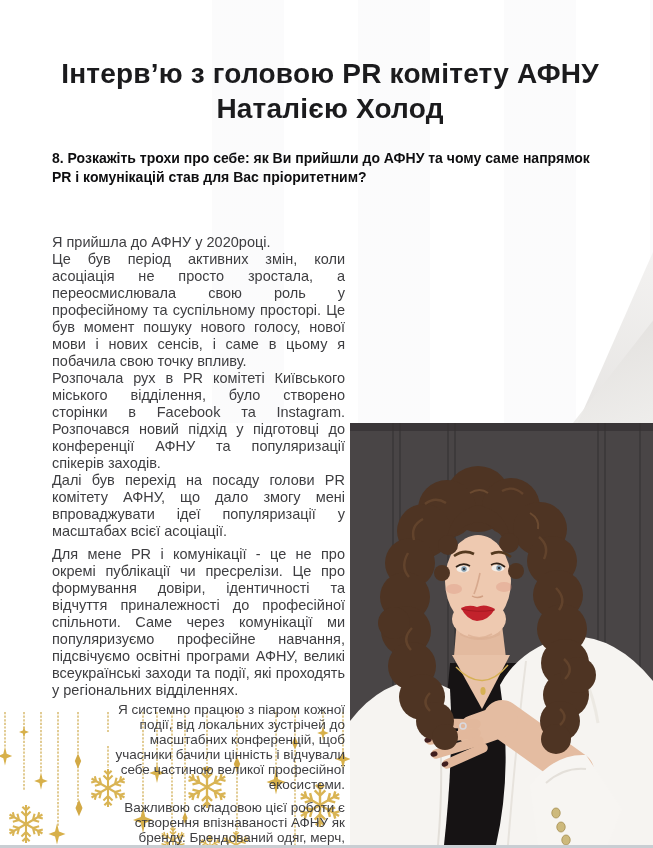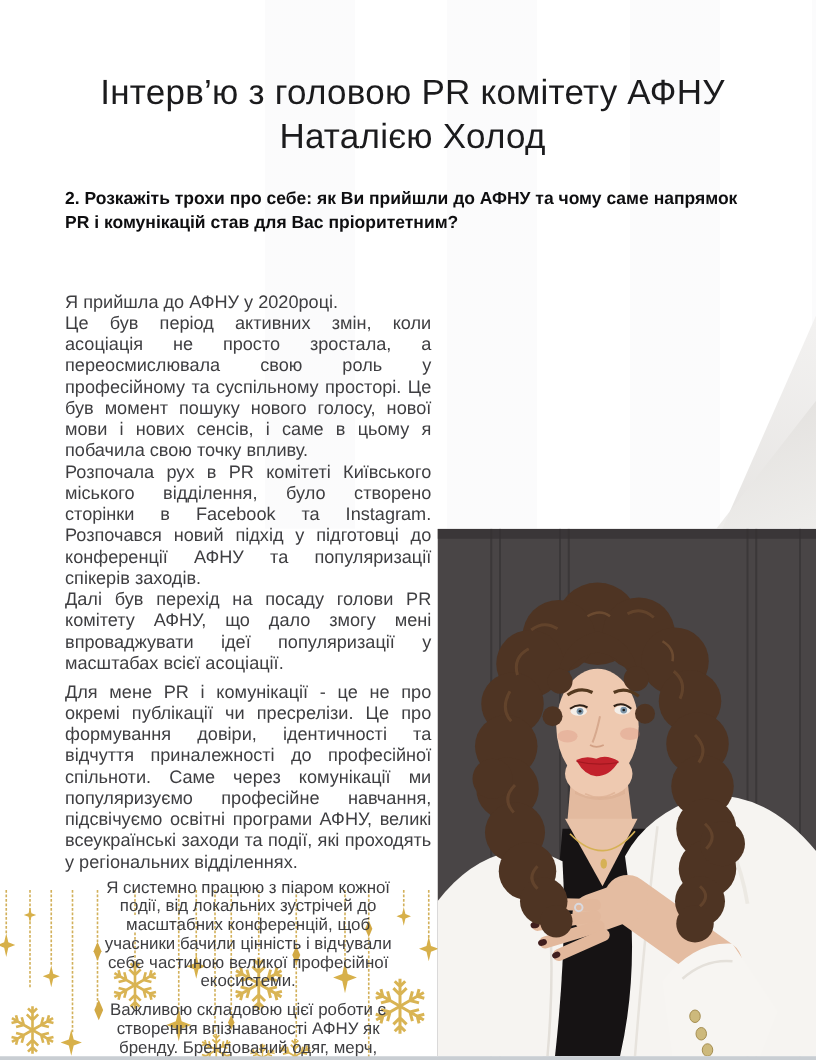--- a/index.html
+++ b/index.html
@@ -15,54 +15,54 @@
   }
   
   .curl{position:absolute;top:252px;right:0;width:80px;height:171px;}
   .curl .c1{position:absolute;inset:0;background:linear-gradient(200deg,#f3f2f1,#e6e4e2);
     clip-path:polygon(100% 0,100% 100%,6% 100%);}
   .curl .c2{position:absolute;inset:0;background:linear-gradient(160deg,#d9d6d3,#efeeec);
     clip-path:polygon(100% 40%,100% 100%,0% 100%);opacity:.9;}
   .content{position:relative;z-index:2;padding:0 45px 0 52px;}
   .title{
     margin:56px 0 0 0;text-align:center;font-size:28px;line-height:35px;
-    font-weight:normal;color:#1b1b1d;white-space:pre-line;letter-spacing:.2px;
+    font-weight:bold;color:#1b1b1d;white-space:pre-line;letter-spacing:.2px;
   }
   .question{
     margin-top:23px;font-size:14px;line-height:18.5px;font-weight:bold;color:#0e0e10;
   }
   .article{
     margin-top:8px;font-size:14.5px;line-height:17px;color:#3e3e41;
   }
   .article p{margin:0;}
   .photo-spacer{float:right;width:263px;height:400px;margin-top:245px;}
   p.wide{text-align:justify;white-space:pre-line;margin-top:48px;}
   p.wide + p.wide{margin-top:6px;}
   p.narrow{
-    text-align:center;white-space:pre-line;font-size:13.5px;line-height:15px;margin-top:3px;
+    text-align:right;white-space:pre-line;font-size:13.5px;line-height:15px;margin-top:3px;
   }
   p.narrow + p.narrow{margin-top:8px;}
   .portrait{position:absolute;left:350px;top:423px;width:303px;height:422px;z-index:1;}
   .ornaments{position:absolute;left:0;top:712px;width:350px;height:134px;z-index:1;}
   .bottom-strip{position:absolute;left:0;bottom:0;width:100%;height:3px;background:#c9ced3;z-index:3;}
 </style>
 </head>
 <body>
 
 <div class="page">
   <div class="bg-stripes"></div>
   <div class="curl">
     <div class="c1"></div>
     <div class="c2"></div>
   </div>
 
   <div class="content">
     <h1 class="title">Інтерв’ю з головою PR комітету АФНУ
 Наталією Холод</h1>
-    <div class="question">2. Розкажіть трохи про себе: як Ви прийшли до АФНУ та чому саме напрямок PR і комунікацій став для Вас пріоритетним?</div>
+    <div class="question">8. Розкажіть трохи про себе: як Ви прийшли до АФНУ та чому саме напрямок PR і комунікацій став для Вас пріоритетним?</div>
     <div class="article">
       <div class="photo-spacer"></div>
       <p class="wide">Я прийшла до АФНУ у 2020році.
 Це був період активних змін, коли асоціація не просто зростала, а переосмислювала свою роль у професійному та суспільному просторі. Це був момент пошуку нового голосу, нової мови і нових сенсів, і саме в цьому я побачила свою точку впливу.
 Розпочала рух в PR комітеті Київського міського відділення, було створено сторінки в Facebook та Instagram. Розпочався новий підхід у підготовці до конференції АФНУ та популяризації спікерів заходів.
 Далі був перехід на посаду голови PR комітету АФНУ, що дало змогу мені впроваджувати ідеї популяризації у масштабах всієї асоціації.</p>
       <p class="wide">Для мене PR і комунікації - це не про окремі публікації чи пресрелізи. Це про формування довіри, ідентичності та відчуття приналежності до професійної спільноти. Саме через комунікації ми популяризуємо професійне навчання, підсвічуємо освітні програми АФНУ, великі всеукраїнські заходи та події, які проходять у регіональних відділеннях.</p>
       <p class="narrow">Я системно працюю з піаром кожної
 події, від локальних зустрічей до
 масштабних конференцій, щоб

